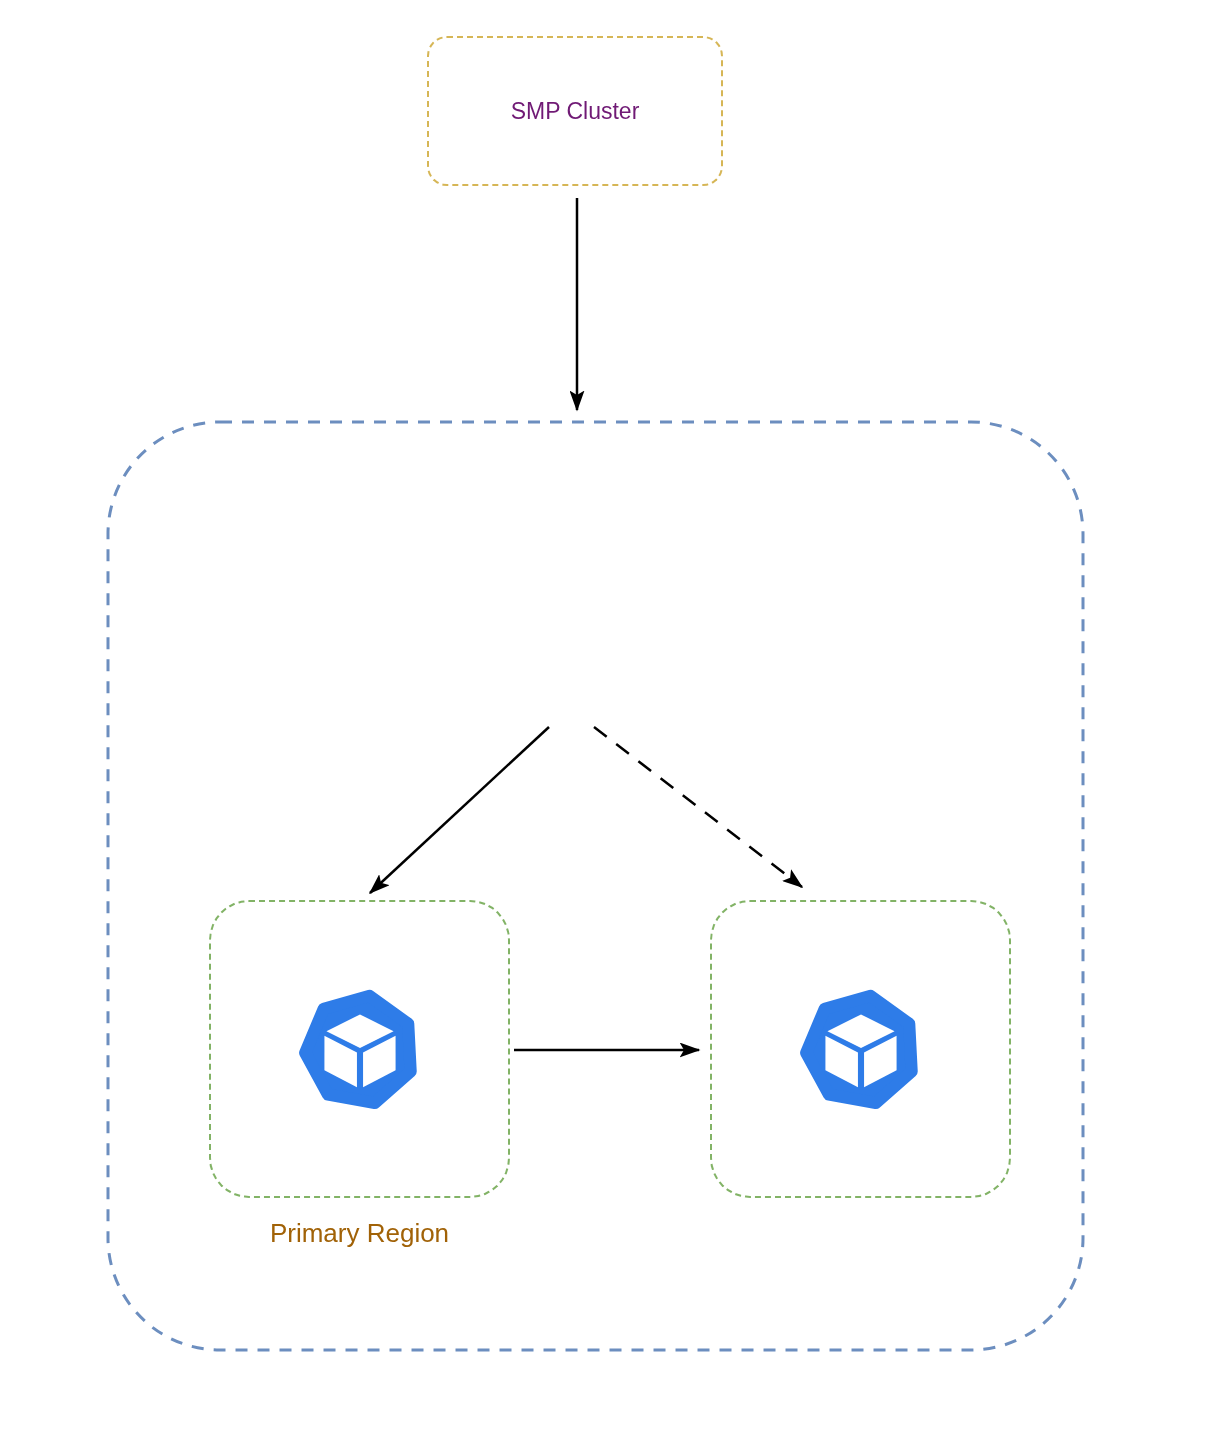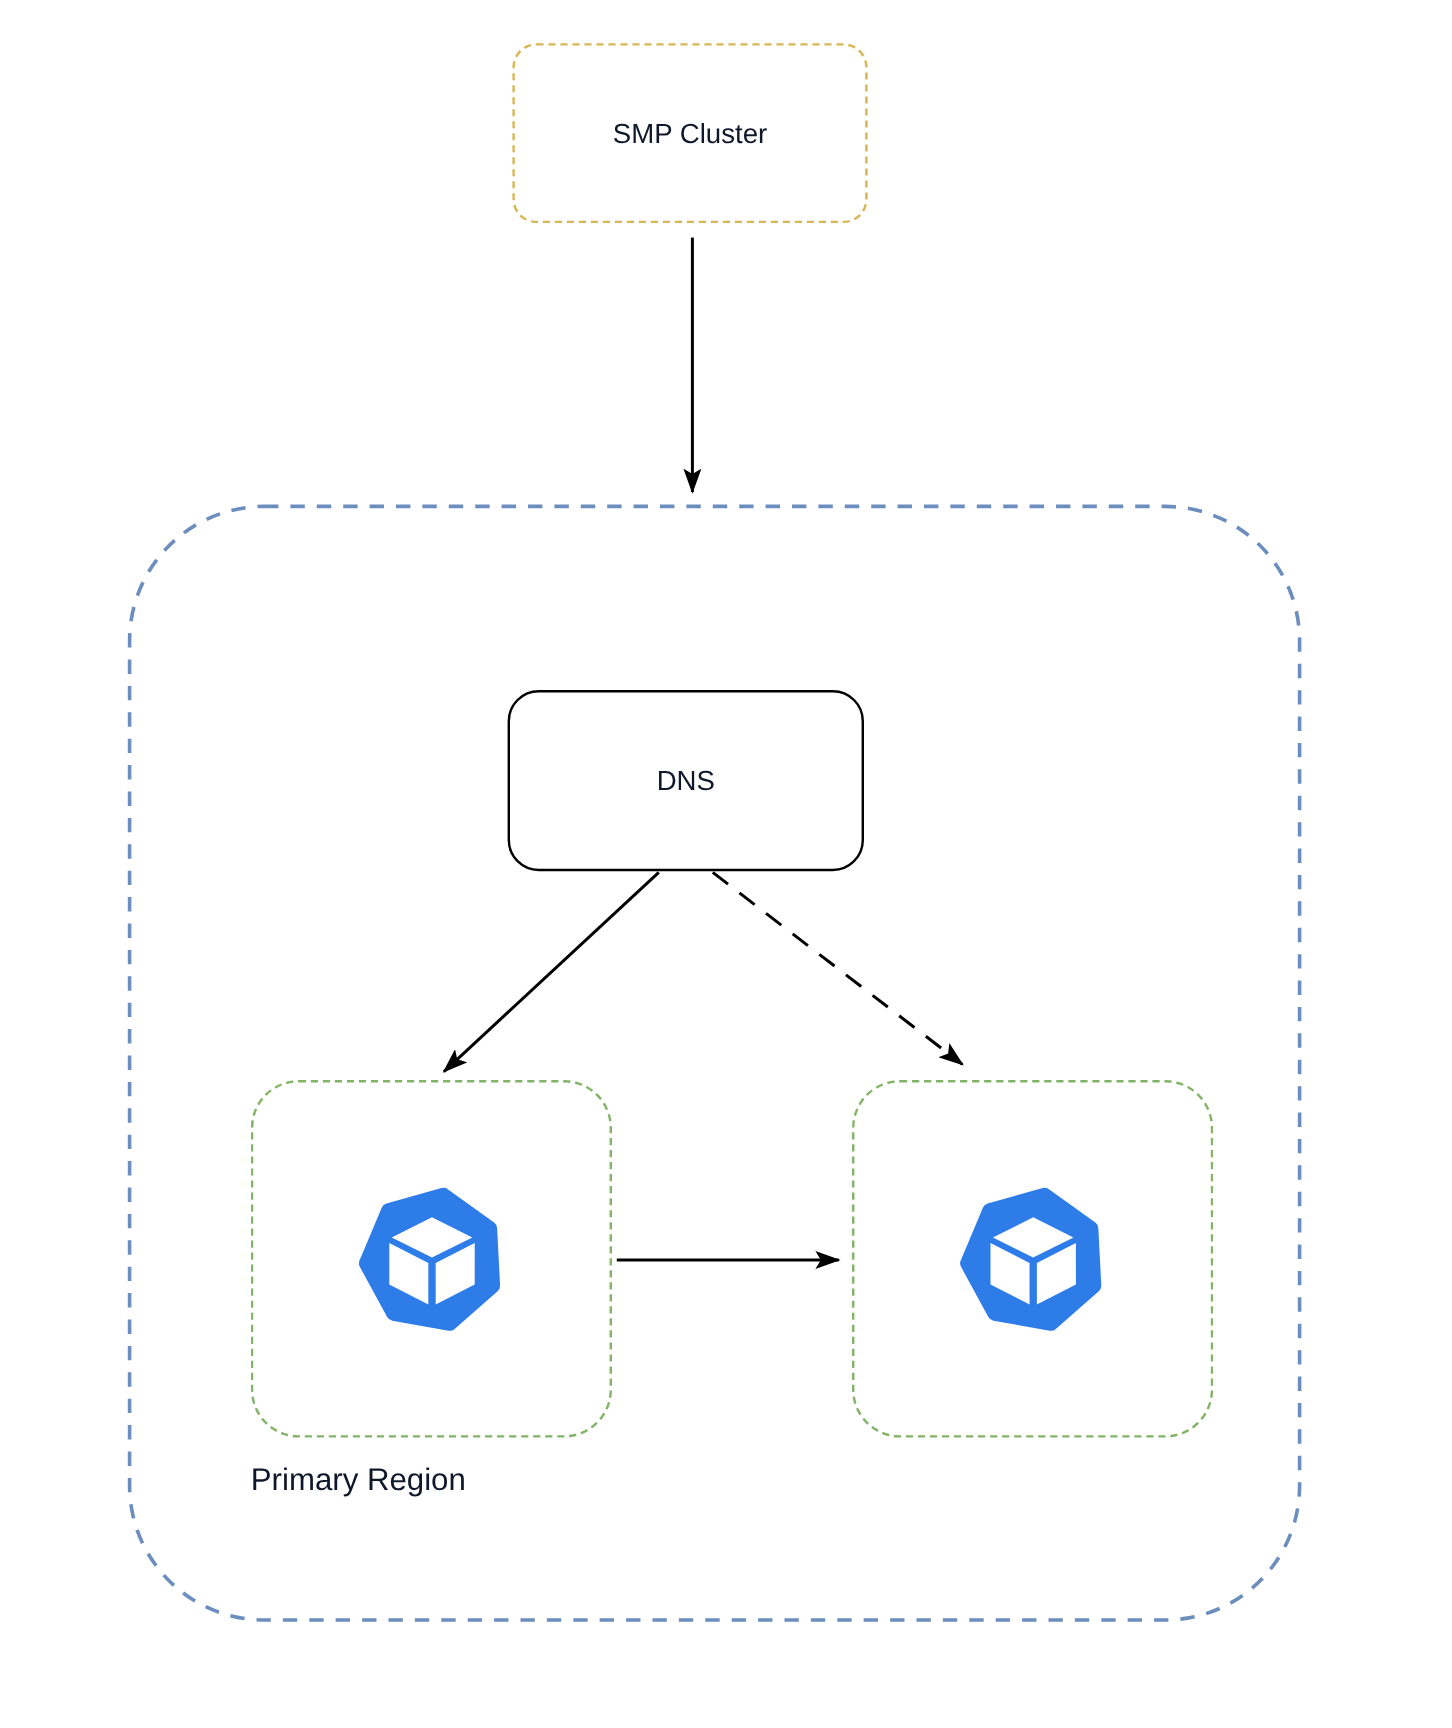--- a/index.html
+++ b/index.html
@@ -40,21 +40,21 @@
     stroke-width: 3;
     stroke-dasharray: 12 10;
   }
   .node {
     position: absolute;
     box-sizing: border-box;
     display: flex;
     align-items: center;
     justify-content: center;
     background: #ffffff;
-    color: #0f172a;
+    color: #701a75;
     font-size: 23px;
     text-align: center;
   }
   .node-smp {
     left: 427px;
     top: 36px;
     width: 296px;
     height: 150px;
     border: 2.5px dashed var(--color-smp-border, #d6b656);
     border-radius: 20px;
@@ -84,22 +84,23 @@
     top: 900px;
   }
   .region-secondary {
     left: 710px;
     top: 900px;
   }
   .region-label {
     position: absolute;
     width: 301px;
     top: 1218px;
+    text-align: center;
     font-size: 26px;
-    color: #0f172a;
+    color: #a16207;
   }
   .region-label-primary { left: 209px; }
   .region-label-secondary { left: 710px; }
   .cube-icon {
     width: 122px;
     height: 122px;
     display: block;
   }
   .heptagon {
     fill: var(--color-icon-blue, #2e7ce8);
@@ -131,23 +132,20 @@
 
     <line class="edge dashed" x1="594" y1="727" x2="802" y2="887" marker-end="url(#arrow)"></line>
 
     <line class="edge" x1="514" y1="1050" x2="699" y2="1050" marker-end="url(#arrow)"></line>
   </svg>
 
   <div class="node node-smp">
     <span>SMP Cluster</span>
   </div>
 
-  <div class="node node-dns">
-    <span>DNS</span>
-  </div>
 
   <div class="region region-primary">
     <svg class="cube-icon" viewBox="0 0 120 120">
       <polygon class="heptagon" points="69.4,7.8 107.4,35.2 109.8,82 74.6,113 28.5,104.8 6.1,63.7 24.3,20.5"></polygon>
       <polygon class="cube-face" points="60,26 93,42.5 60,59 27,42.5"></polygon>
       <polygon class="cube-face" points="25,47 57,63.5 57,97.5 25,81"></polygon>
       <polygon class="cube-face" points="95,47 63,63.5 63,97.5 95,81"></polygon>
     </svg>
   </div>
 

